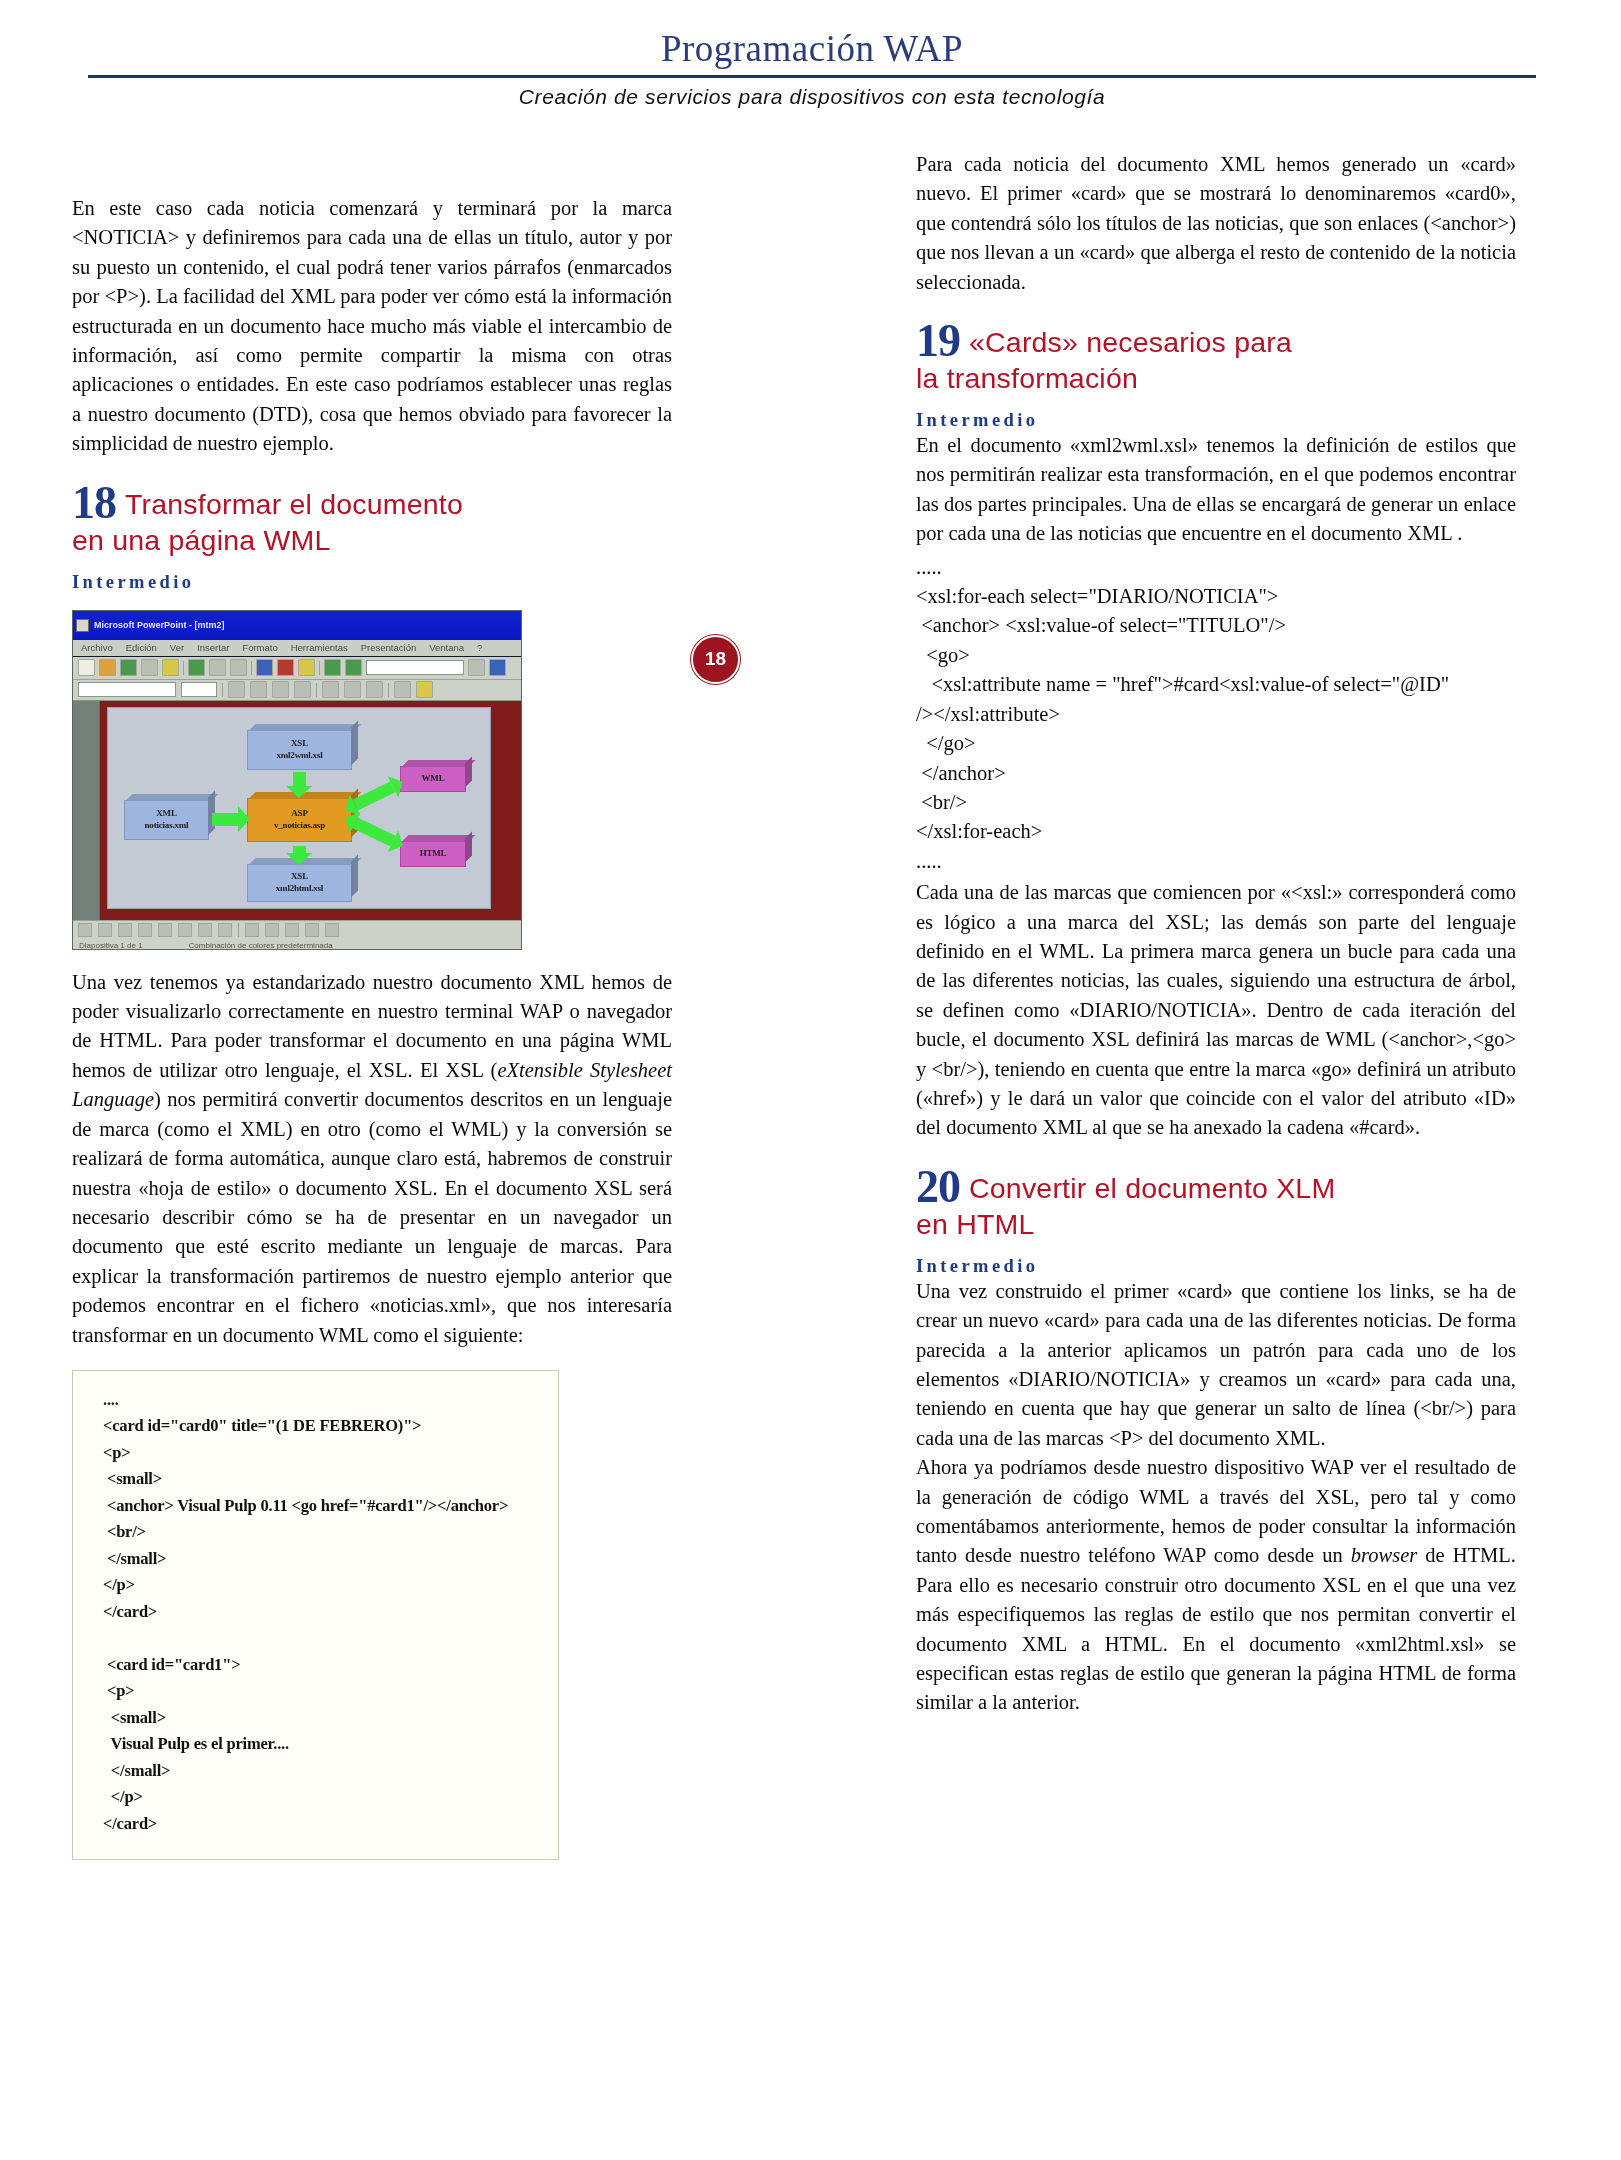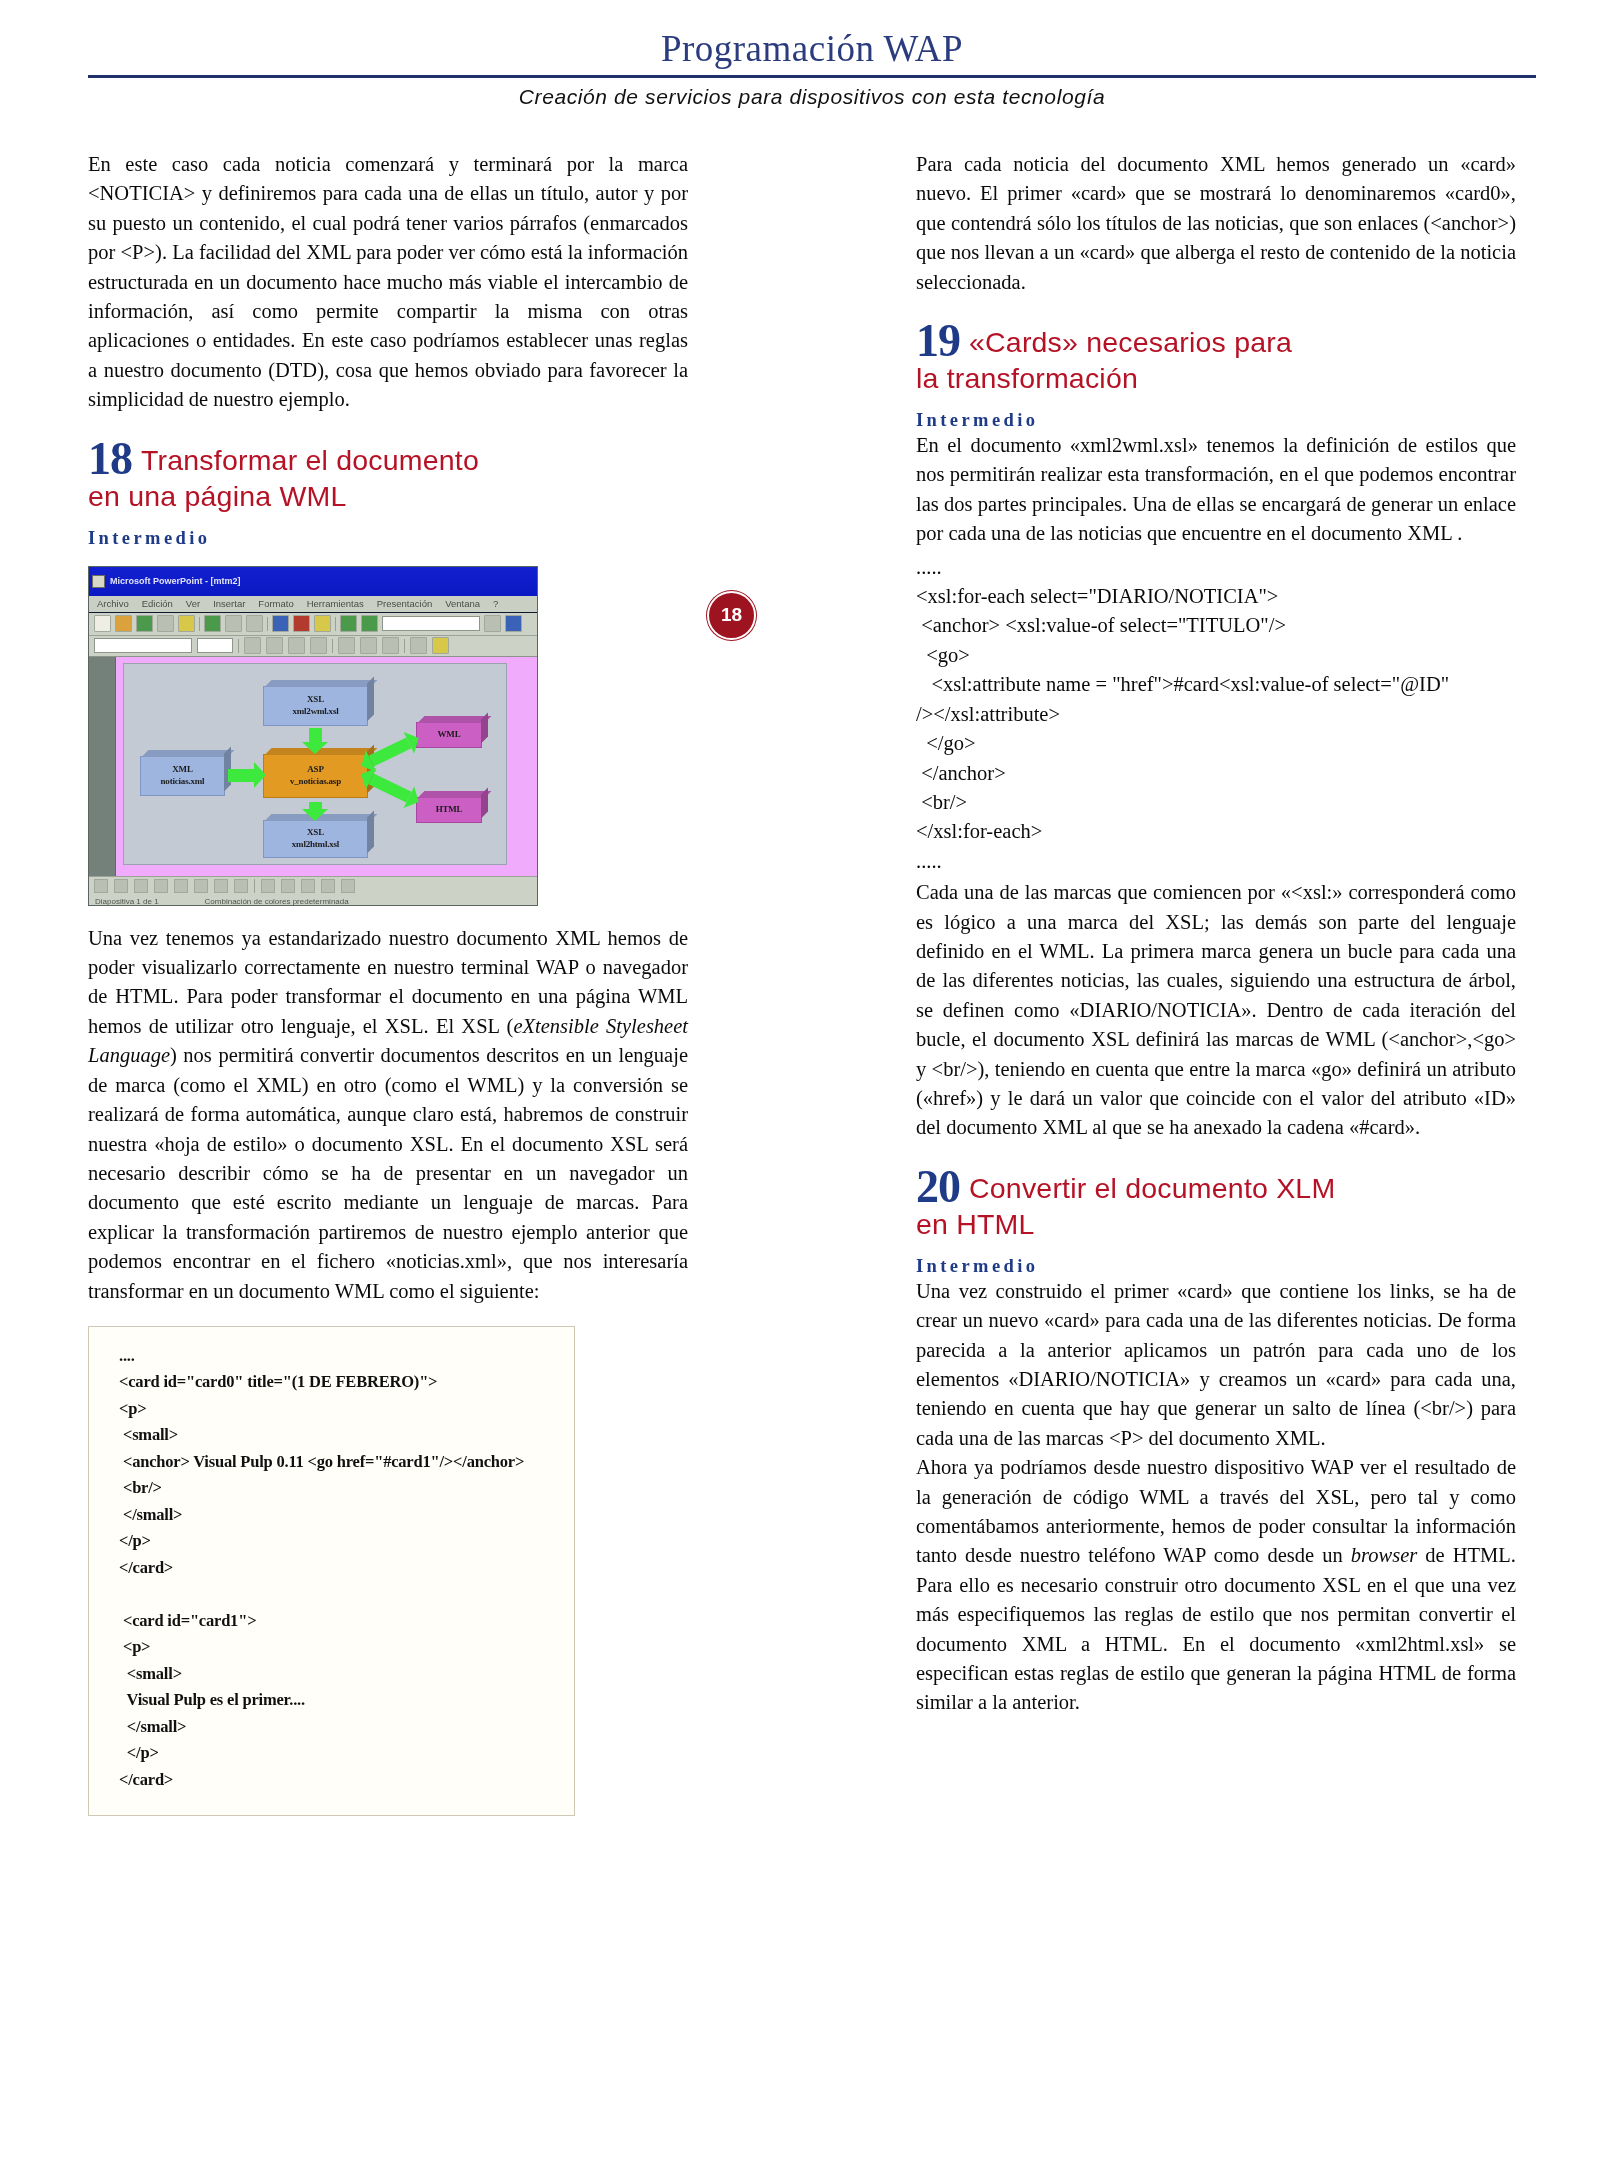--- a/index.html
+++ b/index.html
@@ -50,21 +50,21 @@
     letter-spacing: 0.6px;
     white-space: nowrap;
   }
 
   
   .col {
     position: absolute;
     top: 150px;
     width: 600px;
   }
-  .col-left  { left: 88px;  }
+  .col-left  { left: 72px; margin-top: 44px;  }
   .col-right { left: 916px; }
 
   p.body {
     margin: 0 0 0 0;
     font-family: "Liberation Serif", serif;
     font-size: 20.5px;
     line-height: 29.4px;
     text-align: justify;
     text-justify: inter-word;
     hyphens: manual;
@@ -200,21 +200,21 @@
   .tb-sep  { width: 1px; height: 14px; background: #9aa096; flex: 0 0 auto;}
   .tb-combo {
     height: 13px; width: 96px;
     background: #ffffff; border: 1px solid #8e958b;
     flex: 0 0 auto;
   }
   .tb-combo.sm { width: 34px; }
   .ppt-canvas {
     position: relative;
     height: 219px;
-    background: #f0abfc;
+    background: #7f1d1d;
     overflow: hidden;
   }
   .ppt-outline {
     position: absolute;
     left: 0; top: 0; bottom: 0;
     width: 26px;
     background: #74817a;
     border-right: 1px solid #5f6b65;
   }
   .slide {

